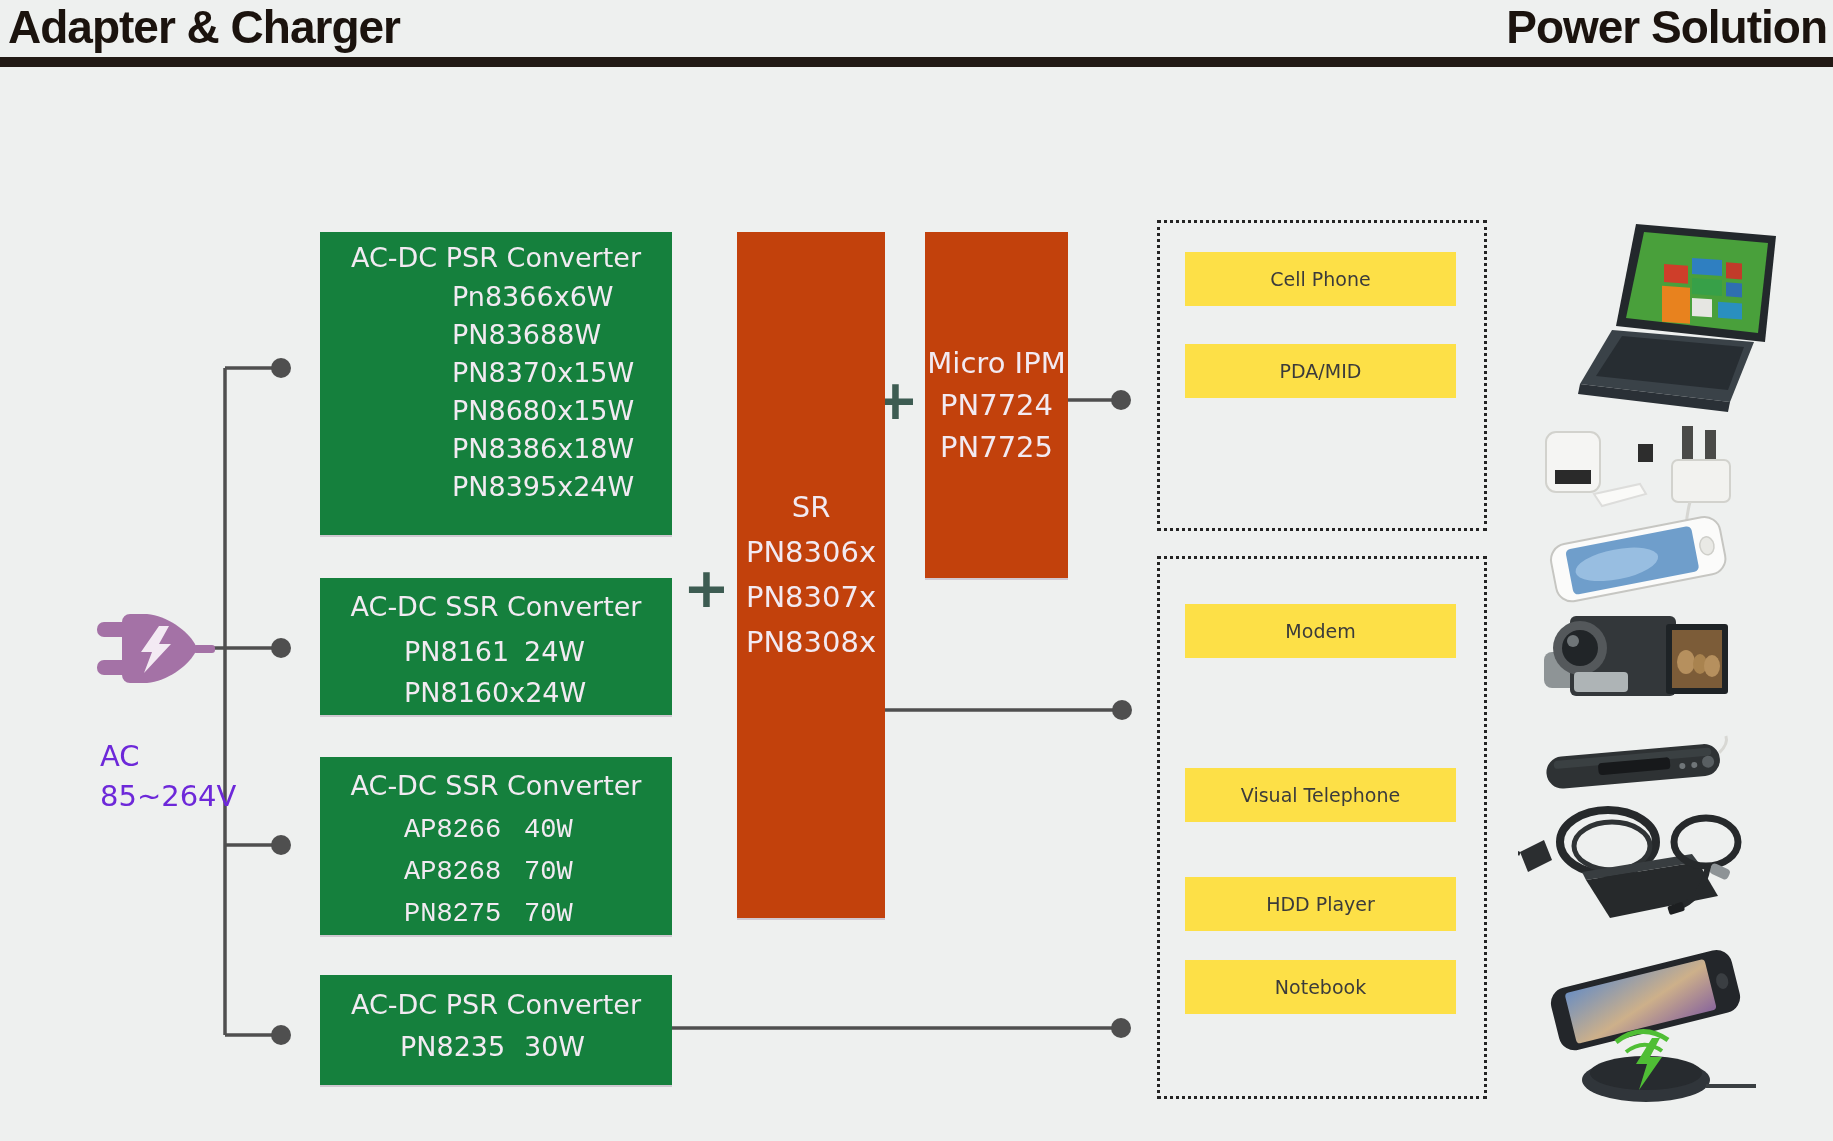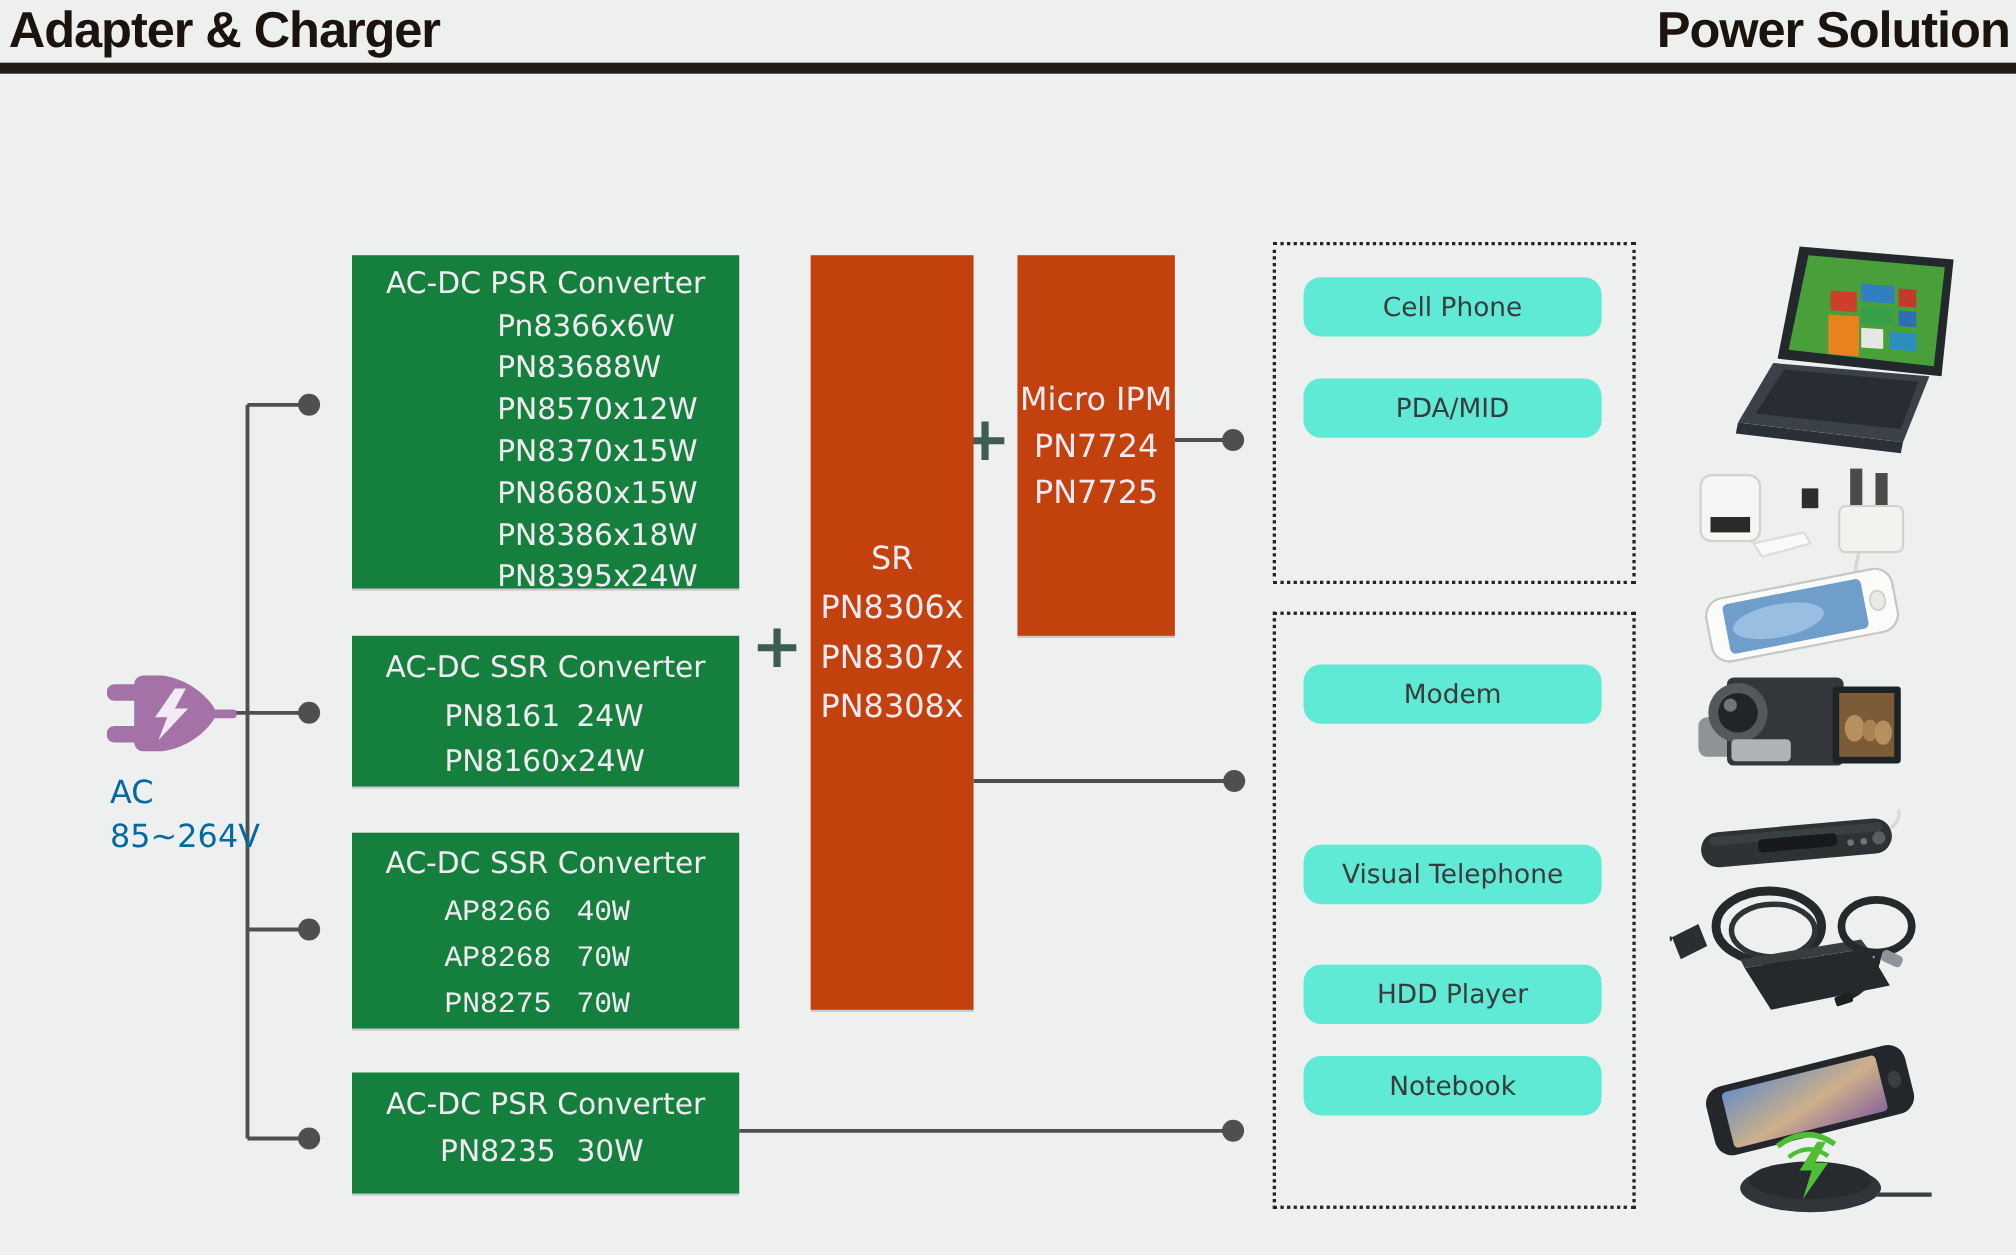--- a/index.html
+++ b/index.html
@@ -12,21 +12,21 @@
     position:absolute;top:0;font-family:"Liberation Sans",sans-serif;
     font-weight:bold;font-size:46px;letter-spacing:-1px;color:#1b130e;white-space:nowrap;
   }
   .title.left{left:8px;}
   .title.right{right:6px;}
   .rule{position:absolute;left:0;top:57px;width:1833px;height:10px;background:#221a15;}
   
   .wires{position:absolute;left:0;top:0;width:1833px;height:1141px;}
   
   .plug{position:absolute;left:97px;top:610px;}
-  .ac-label{position:absolute;left:100px;top:700px;font-size:29px;line-height:40px;color:#0369a1;}
+  .ac-label{position:absolute;left:100px;top:736px;font-size:29px;line-height:40px;color:#6d28d9;}
   
   .pbox{position:absolute;background:#15803d;color:#f2eaf2;box-shadow:0 2px 0 rgba(120,80,120,.25);}
   .pbox .btitle{text-align:center;font-size:27px;white-space:nowrap;}
   .prow{display:grid;font-size:27px;white-space:nowrap;}
   #box1{left:320px;top:232px;width:352px;height:303px;}
   #box1 .btitle{margin-top:10px;}
   #box1 .rows{margin-top:5px;padding-left:34px;}
   #box1 .prow{grid-template-columns:1fr 96px;padding:0 40px 0 98px;line-height:38px;}
   #box2{left:320px;top:578px;width:352px;height:137px;}
   #box2 .btitle{margin-top:13px;}
@@ -52,22 +52,22 @@
     position:absolute;width:46px;text-align:center;color:#3d5c52;
     font-size:56px;font-weight:bold;line-height:60px;font-family:"DejaVu Sans",sans-serif;
   }
   #plus1{left:683px;top:558px;}
   #plus2{left:872px;top:370px;}
   
   .dotted{position:absolute;border:3px dotted #242424;}
   #dbox1{left:1157px;top:220px;width:324px;height:305px;}
   #dbox2{left:1157px;top:556px;width:324px;height:537px;}
   .applabel{
-    position:absolute;left:1185px;width:271px;height:54px;background:#5eead4;color:#3b3b3b;
-    font-size:24px;display:flex;align-items:center;justify-content:center;white-space:nowrap;border-radius:16px;
+    position:absolute;left:1185px;width:271px;height:54px;background:#fde047;color:#3b3b3b;
+    font-size:19px;display:flex;align-items:center;justify-content:center;white-space:nowrap;
   }
   
   .product{position:absolute;}
 </style>
 </head>
 <body>
 
 <div class="canvas">
 
   <div class="title left">Adapter &amp; Charger</div>
@@ -113,24 +113,20 @@
   <div class="pbox" id="box1">
     <div class="btitle">AC-DC PSR Converter</div>
     <div class="rows">
       <div class="prow">
           <span>Pn8366x</span>
           <span>6W</span>
         </div>
       <div class="prow">
           <span>PN8368</span>
           <span>8W</span>
-        </div>
-      <div class="prow">
-          <span>PN8570x</span>
-          <span>12W</span>
         </div>
       <div class="prow">
           <span>PN8370x</span>
           <span>15W</span>
         </div>
       <div class="prow">
           <span>PN8680x</span>
           <span>15W</span>
         </div>
       <div class="prow">

